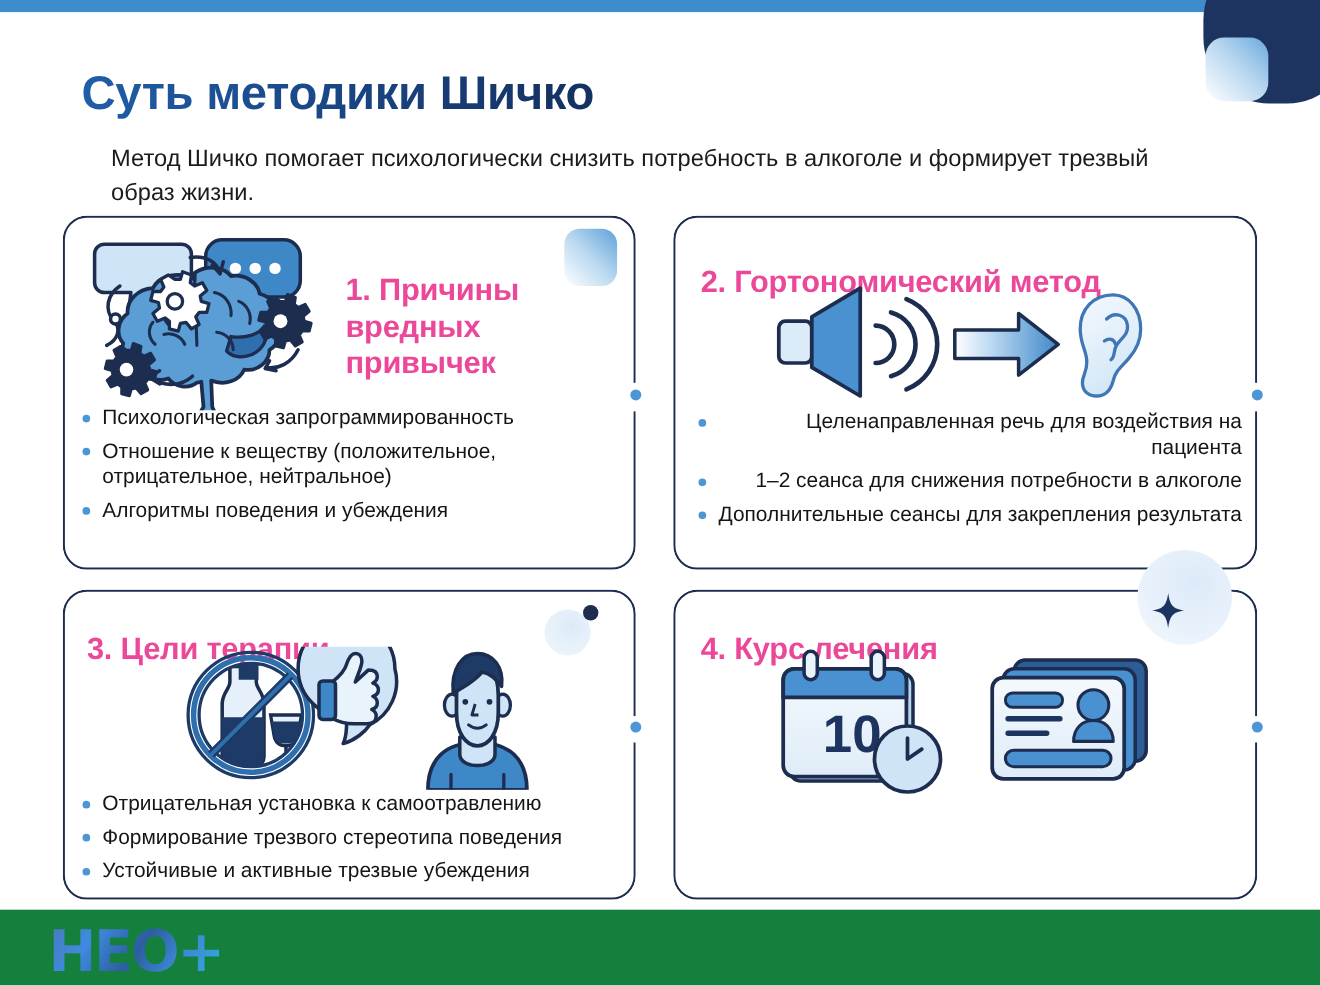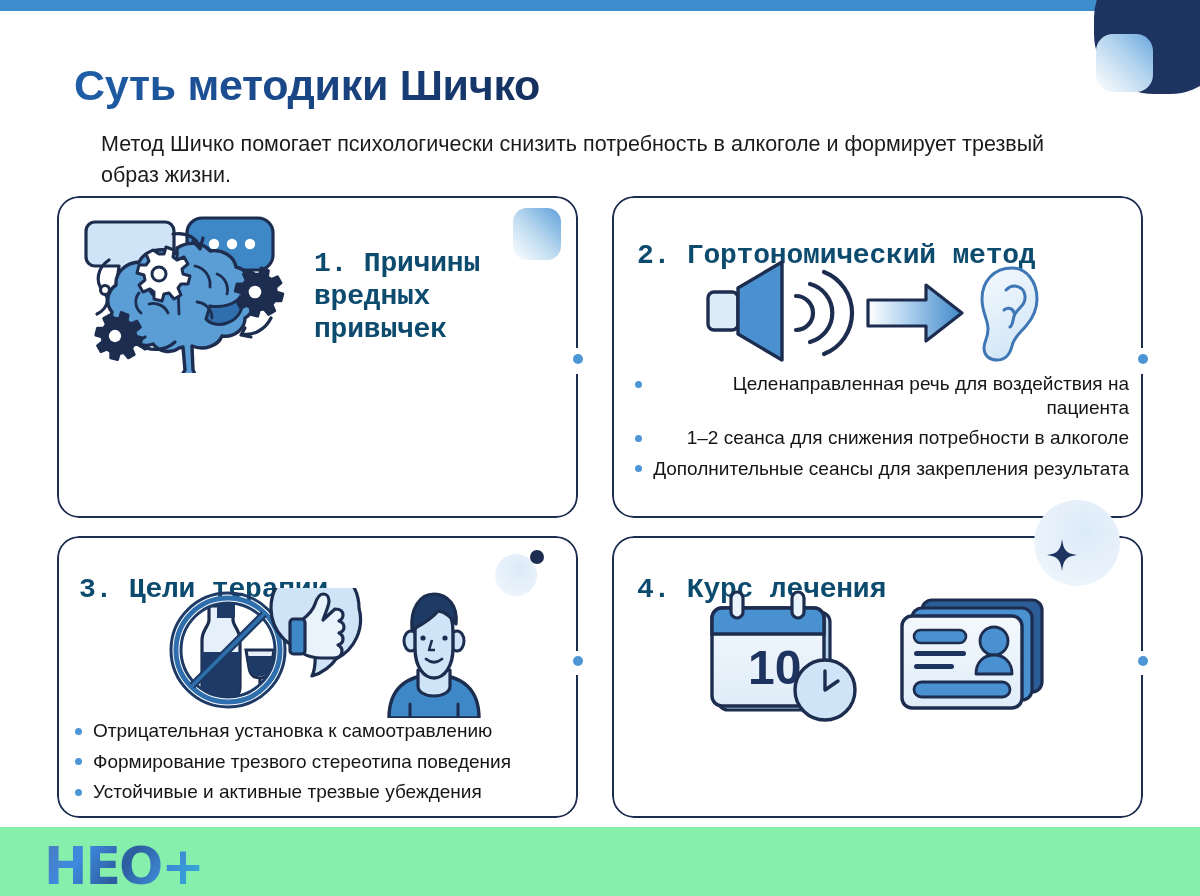--- a/index.html
+++ b/index.html
@@ -109,24 +109,23 @@
 
   .c1 { left: 57px;  top: 196px; width: 521px; height: 322px; }
   .c2 { left: 612px; top: 196px; width: 531px; height: 322px; padding-left: 11px; }
   .c3 { left: 57px;  top: 536px; width: 521px; height: 282px; }
   .c4 { left: 612px; top: 536px; width: 531px; height: 282px; border-radius: 27px; }
 
   .card-title {
     position: absolute;
     font-size: 28px;
     font-weight: bold;
-    color: #0c4a6e;
+    color: #ec4899;
     line-height: 33px;
     letter-spacing: -0.2px;
-    font-family: Liberation Mono, monospace;
   }
 
   
   .bullets {
     position: absolute;
     list-style: none;
     margin: 0;
     padding: 0;
   }
   .bullets li {
@@ -165,21 +164,21 @@
     background: #1d2d4f;
   }
 
   
   .footer {
     position: absolute;
     left: 0;
     top: 827px;
     width: 1200px;
     height: 69px;
-    background: #86efac;
+    background: #15803d;
   }
   .logo {
     position: absolute;
     left: 44px;
     top: 9px;
     font-size: 52px;
     font-weight: bold;
     letter-spacing: -2px;
     background: linear-gradient(125deg, #4a79b8 0%, #3f8ae0 25%, #2c5d9e 50%, #3d88d4 72%, #2fb6da 100%);
     -webkit-background-clip: text;
@@ -254,20 +253,25 @@
         <path d="M60 136 c14 8 28 7 38 -2"></path>
         <path d="M68 129 l-9 6 l9 6"></path>
         <path d="M32 52 c-12 8 -14 22 -6 31 c8 8 4 18 -6 23"></path>
         <circle cx="28" cy="82" r="4.5" fill="#fff"></circle>
       </g>
     </svg>
   </div>
 
   <h2 class="card-title" style="left:257px;top:28px;width:250px;">1. Причины вредных привычек</h2>
 
+  <ul class="bullets" style="left:17px;top:172px;width:490px;">
+    <li>Психологическая запрограммированность</li>
+    <li>Отношение к веществу (положительное, отрицательное, нейтральное)</li>
+    <li>Алгоритмы поведения и убеждения</li>
+  </ul>
 </div>
 
 <div class="card c2">
   <div class="edge edge-main"></div>
   <div class="notch" style="top:152px;height:26px;"></div>
   <div class="notch-dot" style="top:158px;"></div>
 
   <h2 class="card-title" style="left:25px;top:20px;width:500px;">2. Гортономический метод</h2>
 
   <div style="position:absolute;left:88px;top:62px;">

